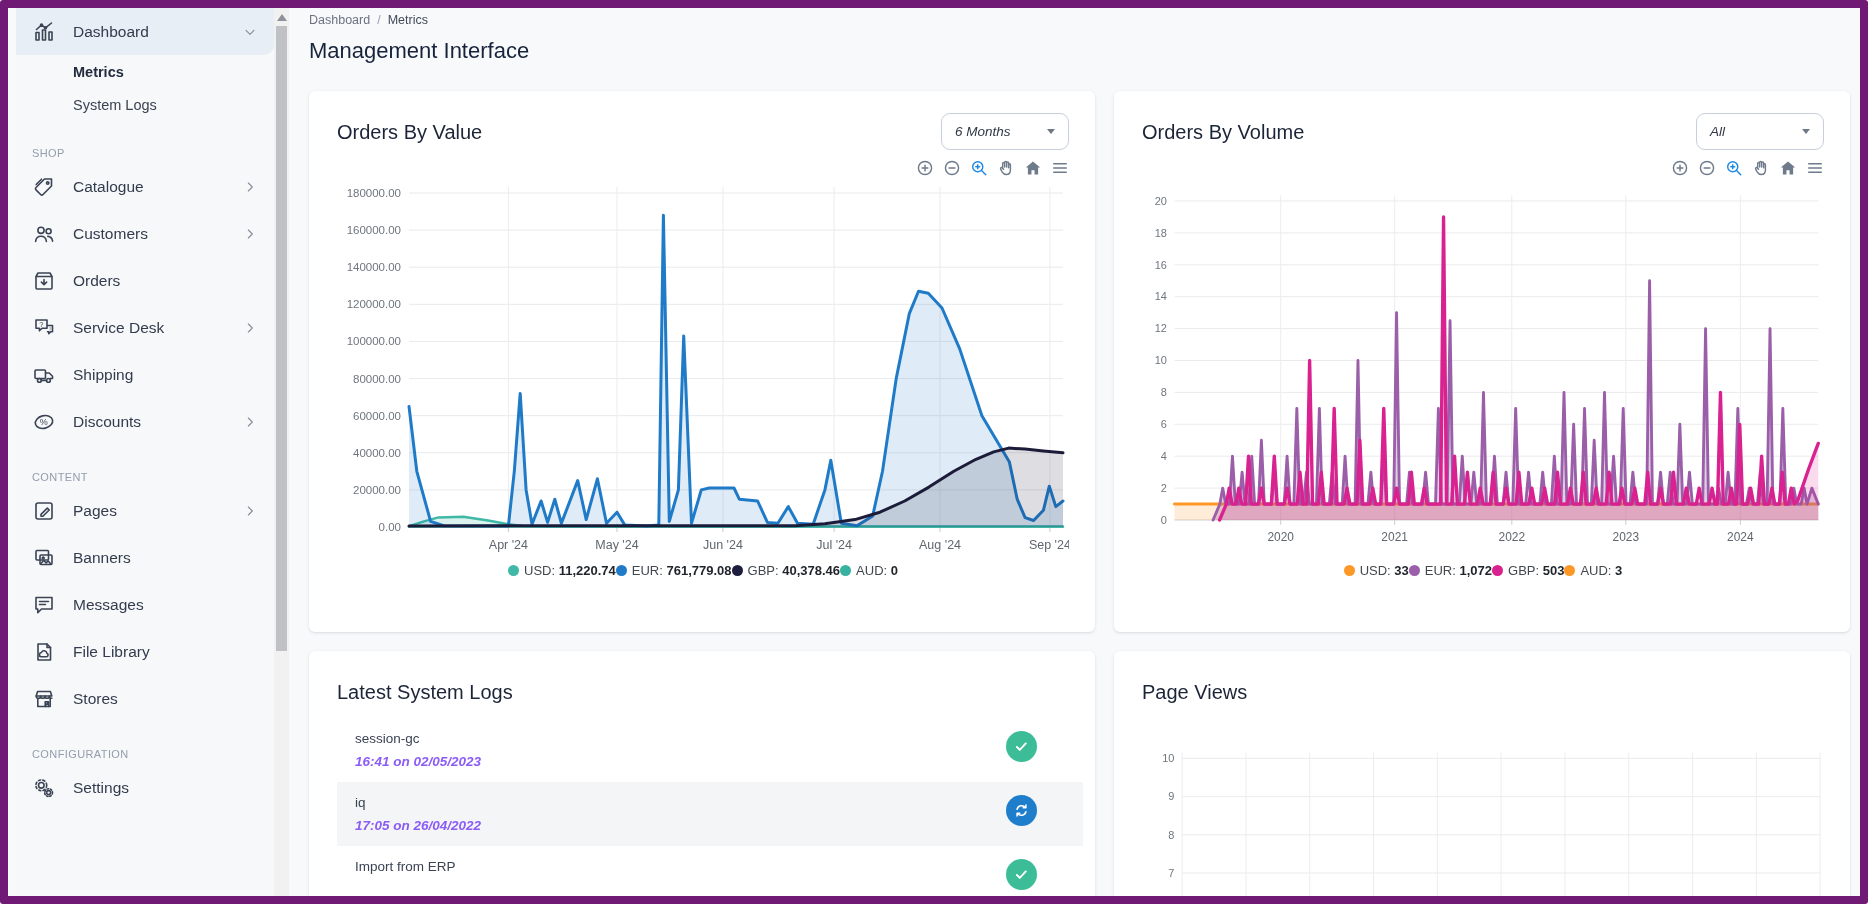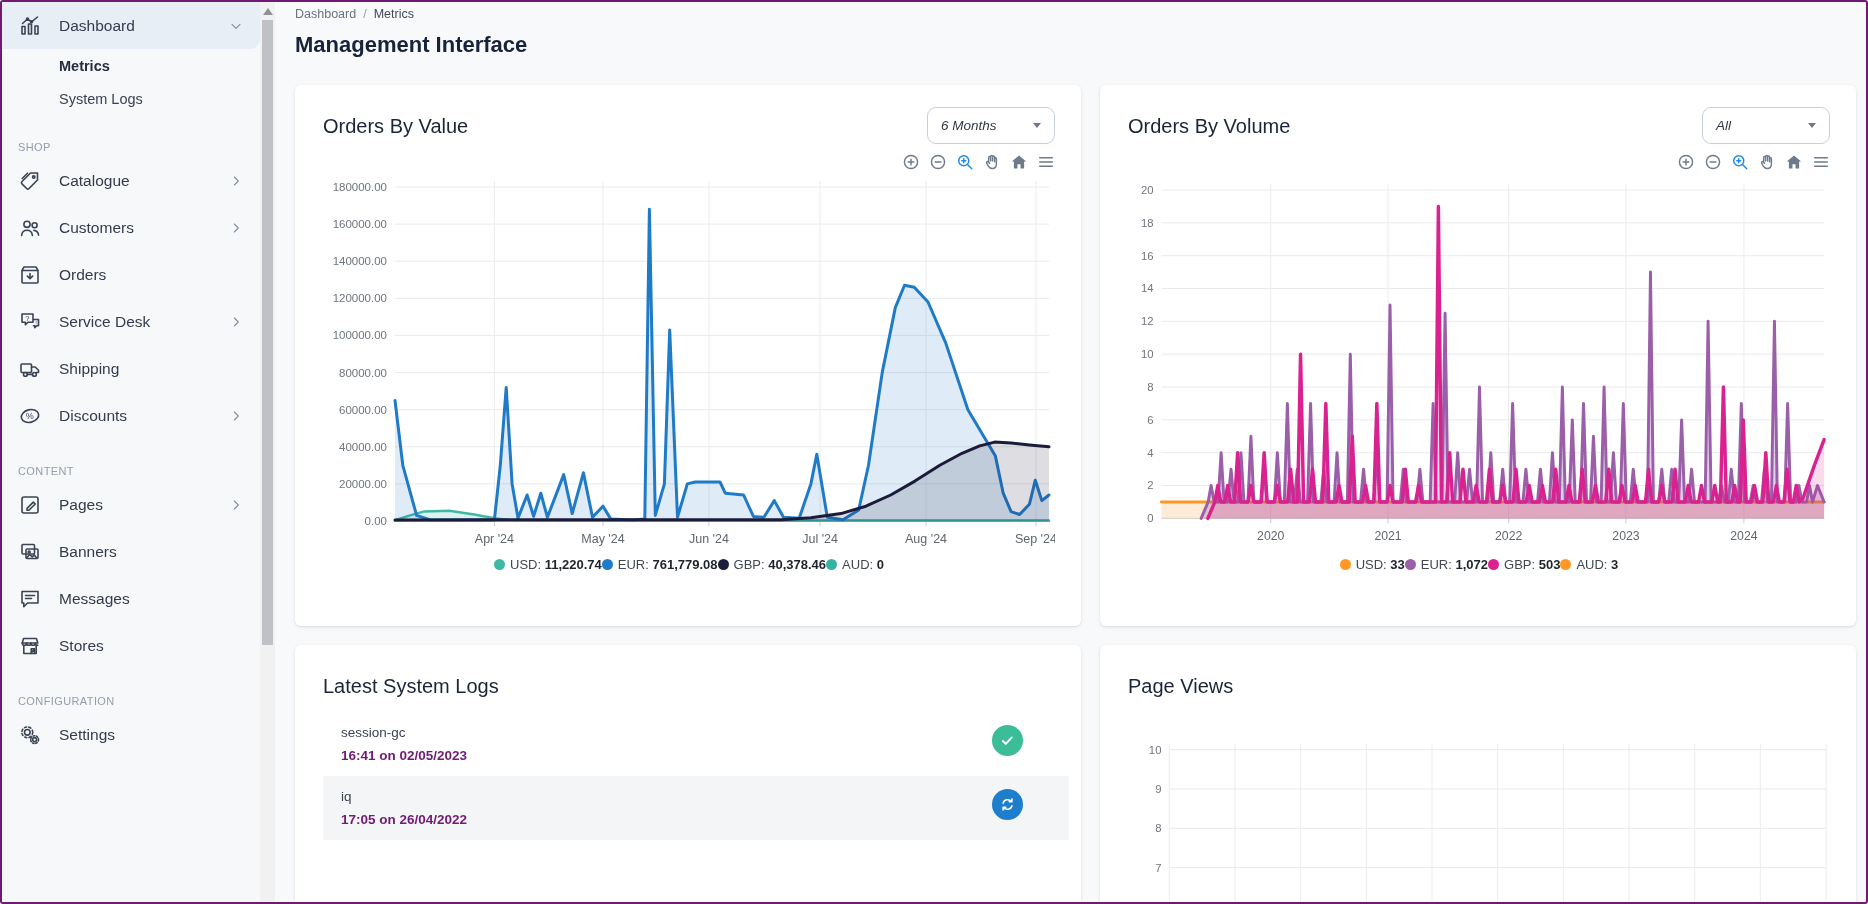--- a/index.html
+++ b/index.html
@@ -1,17 +1,17 @@
 <!DOCTYPE html>
 <html><head>
 <meta charset="utf-8">
 <style>
   html,body{margin:0;padding:0;background:#fff;}
   body{width:1868px;height:904px;overflow:hidden;font-family:"Liberation Sans",sans-serif;-webkit-font-smoothing:antialiased;}
-  .frame{position:absolute;inset:0;border:2px solid #701a75;border-radius:3px;display:flex;overflow:hidden;background:#f8f9fb;}
+  .frame{position:absolute;inset:0;border:8px solid #701a75;border-radius:3px;display:flex;overflow:hidden;background:#f8f9fb;padding-left:8px;}
   
   .sidebar{width:258px;min-width:258px;background:#f7f8f9;padding-top:0;overflow:hidden;}
   .side-item{display:flex;align-items:center;height:47px;padding-left:16px;cursor:pointer;color:#333c4e;}
   .side-item.active{background:#e7eef5;border-radius:0 0 10px 0;}
   .side-item .ic{width:24px;height:24px;margin-right:17px;color:#3b4454;flex:0 0 24px;}
   .side-item .ic svg{width:24px;height:24px;display:block;}
   .side-item .lbl{font-size:15.5px;}
   .side-item .chev{margin-left:auto;margin-right:16px;color:#828c9b;width:16px;height:16px;}
   .side-item .chev svg{width:16px;height:16px;display:block;}
   .side-sub{height:33px;display:flex;align-items:center;padding-left:57px;font-size:14.5px;color:#3a4354;cursor:pointer;}
@@ -19,42 +19,42 @@
   .side-section{height:26px;display:flex;align-items:flex-end;padding-left:16px;font-size:11px;letter-spacing:.4px;color:#939dad;margin-top:12px;margin-bottom:4px;}
   
   .sb-scroll{width:15px;min-width:15px;background:#f1f1f2;position:relative;}
   .sb-up{position:absolute;top:6px;left:50%;transform:translateX(-50%);width:0;height:0;border-left:5px solid transparent;border-right:5px solid transparent;border-bottom:7px solid #8d9298;}
   .sb-thumb{position:absolute;left:2px;right:2px;top:18px;height:625px;background:#bfc1c4;}
   
   .main{flex:1;padding:5px 10px 0 20px;overflow:hidden;}
   .breadcrumb{font-size:12.5px;color:#6b7280;display:flex;gap:7px;}
   .breadcrumb .sep{color:#9aa1ac;}
   .breadcrumb .current{color:#414b5a;}
-  h1.page-title{font-size:22px;font-weight:700;color:#16233b;margin:11px 0 0 0;}
+  h1.page-title{font-size:22px;font-weight:400;color:#16233b;margin:11px 0 0 0;}
   .cards{display:grid;grid-template-columns:786px 1fr;gap:19px;margin-top:27px;grid-template-rows:541px auto;}
   .card{background:#fff;border-radius:6px;box-shadow:0 1px 2px rgba(16,24,40,.07),0 1px 4px rgba(16,24,40,.07);padding:22px 26px 14px 28px;box-sizing:border-box;overflow:hidden;}
   .card-head{display:flex;align-items:flex-start;justify-content:space-between;}
   .card-title{font-size:20px;font-weight:500;color:#1b2537;padding-top:8px;}
   .select{display:flex;align-items:center;justify-content:space-between;min-width:100px;border:1px solid #c7cfda;border-radius:9px;padding:10px 13px;font-size:13.5px;color:#2f3946;cursor:pointer;background:#fff;font-style:italic;}
   .select .tri{width:0;height:0;border-left:4.5px solid transparent;border-right:4.5px solid transparent;border-top:5.5px solid #6f7885;margin-left:26px;}
   .toolbar{display:flex;justify-content:flex-end;gap:9px;margin-top:9px;height:18px;}
   .toolbar .tb{width:18px;height:18px;color:#6e7b8a;cursor:pointer;}
   .toolbar .tb svg{width:18px;height:18px;display:block;}
   .toolbar .tb.active{color:#1e88e5;}
   .chart-svg{display:block;width:100%;margin-top:2px;}
   .legend{display:flex;justify-content:center;margin-top:0;}
   .legend-item{display:flex;align-items:center;gap:5px;font-size:13px;color:#42484e;cursor:pointer;}
   .legend-dot{width:11px;height:11px;border-radius:50%;}
   .legend-item b{color:#1f242a;}
   
   .log-rows{margin-top:14px;}
   .log-row{display:flex;align-items:flex-start;justify-content:space-between;padding:13px 46px 13px 18px;}
   .log-row.alt{background:#f4f5f6;}
   .log-name{font-size:13.5px;color:#3a4354;}
-  .log-time{font-size:13.5px;font-weight:bold;color:#701a75;margin-top:8px;}
+  .log-time{font-size:13.5px;font-weight:bold;color:#8b5cf6;margin-top:8px;font-style:italic;}
   .badge{width:31px;height:31px;border-radius:50%;display:flex;align-items:center;justify-content:center;flex:0 0 31px;}
   .badge svg{width:17px;height:17px;display:block;}
   .badge.success{background:#3cbd98;}
   .badge.refresh{background:#1f7ecb;}
 </style>
 </head>
 <body>
 
 <div class="frame">
 
@@ -190,20 +190,30 @@
         <span class="lbl">Banners</span>
       </div>
       <div class="side-item">
         <span class="ic">
           <svg viewBox="0 0 24 24" stroke="currentColor" fill="none" stroke-width="1.6" stroke-linecap="round" stroke-linejoin="round">
             <path d="M4 4.5h16V16H9.5L5.8 19.7V16H4z"></path>
             <path d="M7.5 8.5h9M7.5 11.5h6"></path>
           </svg>
         </span>
         <span class="lbl">Messages</span>
+      </div>
+      <div class="side-item">
+        <span class="ic">
+          <svg viewBox="0 0 24 24" stroke="currentColor" fill="none" stroke-width="1.6" stroke-linecap="round" stroke-linejoin="round">
+            <path d="M6 4h9l3.5 3.5V20H6z"></path>
+            <path d="M15 4v3.5h3.5"></path>
+            <path d="M9 16.8a2.2 2.2 0 0 1 .4-4.3 2.9 2.9 0 0 1 5.5.7 1.9 1.9 0 0 1-.3 3.6z"></path>
+          </svg>
+        </span>
+        <span class="lbl">File Library</span>
       </div>
       <div class="side-item">
         <span class="ic">
           <svg viewBox="0 0 24 24" stroke="currentColor" fill="none" stroke-width="1.6" stroke-linecap="round" stroke-linejoin="round">
             <path d="M5.6 4.5h12.8L19.8 9H4.2z"></path>
             <path d="M4.2 9c0 1.3 1 2.3 2.2 2.3S8.6 10.3 8.6 9c0 1.3 1 2.3 2.2 2.3S13 10.3 13 9c0 1.3 1 2.3 2.2 2.3S17.4 10.3 17.4 9c0 1.3 1 2.3 2.4 2.3"></path>
             <path d="M5.8 11.8v7.7h12.4v-7.7"></path>
             <path d="M13.2 19.5v-4.8h3.4v4.8M13.6 18.6l2.6-3.4"></path>
           </svg>
         </span>
@@ -479,20 +489,30 @@
                 <div class="log-name">iq</div>
                 <div class="log-time">17:05 on 26/04/2022</div>
               </div>
               <div class="badge refresh">
                 <svg viewBox="0 0 20 20" stroke="#fff" fill="none" stroke-width="1.8" stroke-linecap="round" stroke-linejoin="round">
                   <path d="M4.8 8.6a5.6 5.6 0 0 1 9.8-2.1M15.2 3.6v3.2h-3.2"></path>
                   <path d="M15.2 11.4a5.6 5.6 0 0 1-9.8 2.1M4.8 16.4v-3.2h3.2"></path>
                 </svg>
               </div>
             </div>
+            <div class="log-row">
+              <div>
+                <div class="log-name">Import from ERP</div>
+              </div>
+              <div class="badge success">
+                <svg viewBox="0 0 20 20" stroke="#fff" fill="none" stroke-width="2.2" stroke-linecap="round" stroke-linejoin="round">
+                  <path d="M4.6 10.6l3.4 3.4 7-7.6"></path>
+                </svg>
+              </div>
+            </div>
           </div>
       </section>
 
       <section class="card">
         <div class="card-title">Page Views</div>
         <svg class="chart-svg" id="chart-page_views" style="margin-top:22px;" viewBox="0 0 714 252" width="714" height="252">
             <line x1="42" y1="428" x2="710" y2="428" stroke="#e9eaec" stroke-width="1"></line>
             <text x="34" y="432" text-anchor="end" font-size="11.5" fill="#6f767e" font-family="Liberation Sans, sans-serif">0</text>
             <line x1="42" y1="388" x2="710" y2="388" stroke="#e9eaec" stroke-width="1"></line>
             <text x="34" y="392" text-anchor="end" font-size="11.5" fill="#6f767e" font-family="Liberation Sans, sans-serif">1</text>

